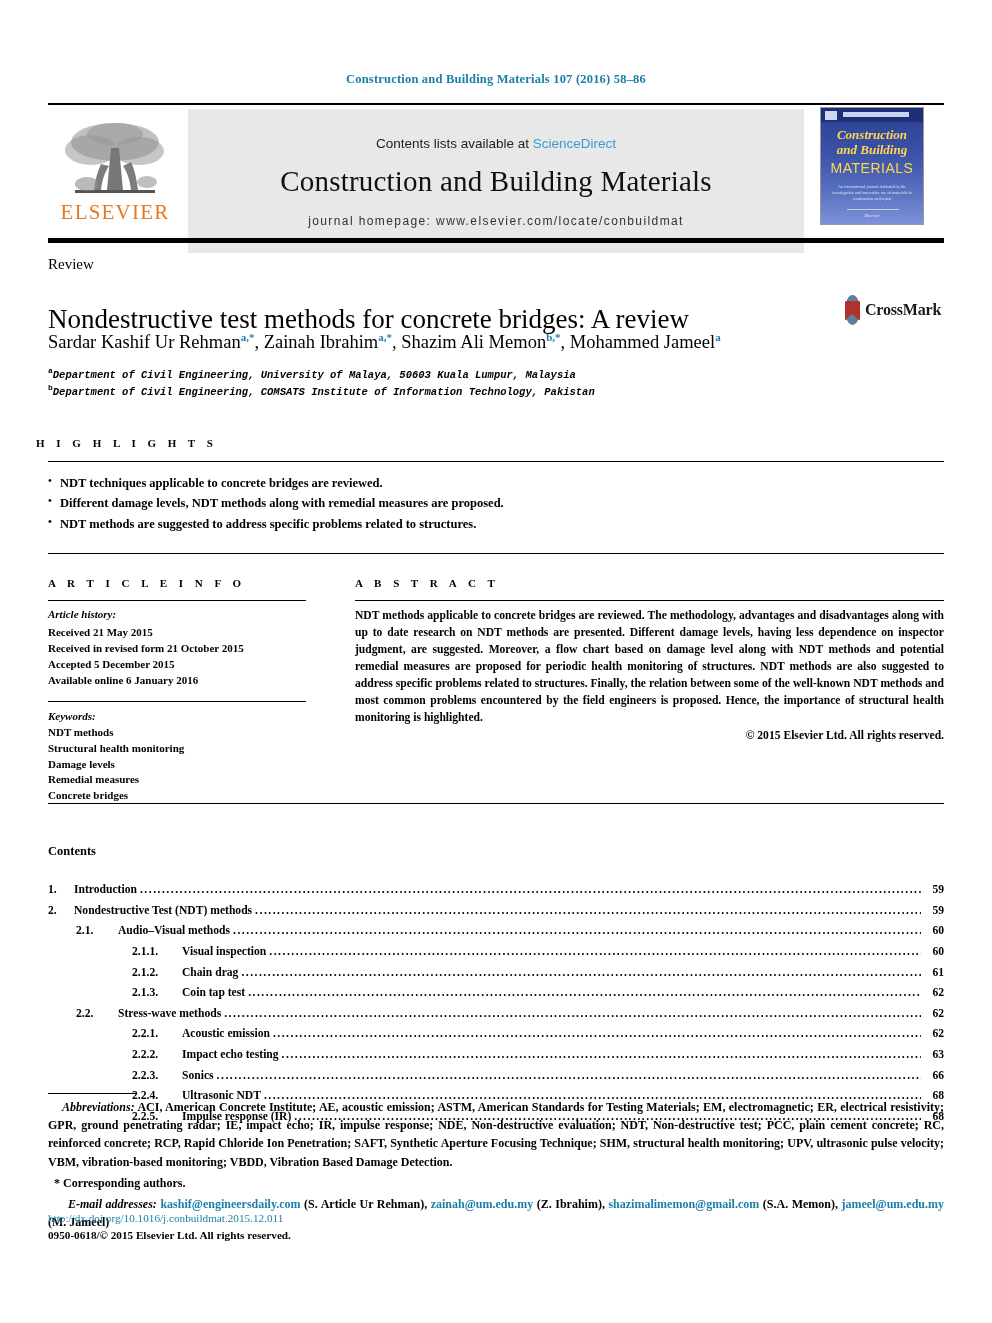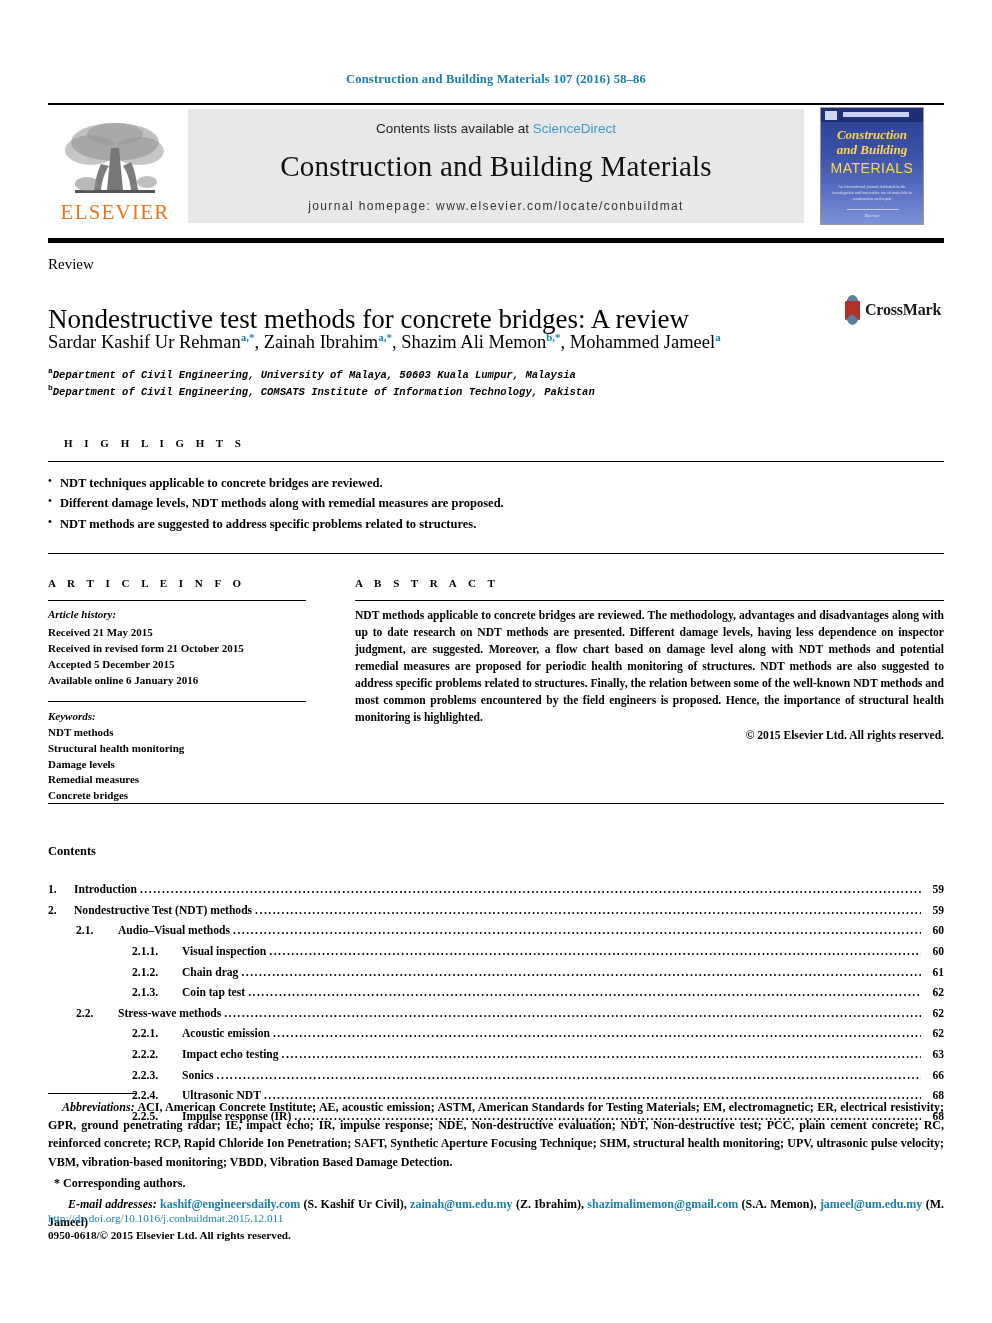--- a/index.html
+++ b/index.html
@@ -40,21 +40,21 @@
   .elsevier-tree { width: 108px; height: 80px; }
   .elsevier-word {
     font-family: "Liberation Serif", serif;
     color: #E87722;
     font-size: 21px;
     letter-spacing: 1.2px;
     line-height: 1;
     margin-top: 2px;
   }
   .journal-band {
-    position: absolute; left: 140px; top: 6px; width: 616px; height: 114px;
+    position: absolute; left: 140px; top: 6px; width: 616px; height: 144px;
     background: #e8e8e8;
     display: flex; flex-direction: column; align-items: center; justify-content: center;
   }
   .contents-line {
     font-family: "Liberation Sans", sans-serif;
     font-size: 13.5px;
     color: #222;
     margin-top: 2px;
   }
   .contents-line .sd { color: #3a9ccd; }
@@ -145,21 +145,21 @@
     border-left: 7.5px solid transparent; border-right: 7.5px solid transparent;
     border-bottom: 6px solid #5d7f9e;
   }
   .cm-text { font-family:"Liberation Serif",serif; font-weight:bold; font-size:16px; color:#1a1a1a; letter-spacing:-.2px; }
 
   
   .sechead {
     font-family: "Liberation Serif", serif;
     font-weight: bold; font-size: 11px; letter-spacing: 4.5px;
   }
-  .hl-head { position: absolute; left: 64px; top: 437px; text-align: right; }
+  .hl-head { position: absolute; left: 36px; top: 437px; text-align: right; }
   .hl-rule { position: absolute; left: 48px; top: 461px; width: 896px; height: 1px; background: #000; }
   .hl-list { position: absolute; left: 48px; top: 473px; width: 880px; }
   .hl-list li {
     list-style: none; font-size: 12.5px; font-weight: bold; line-height: 1.62;
     position: relative; padding-left: 12px;
   }
   .hl-list li:before {
     content: "\2022"; position: absolute; left: 0; top: -1px; font-size: 11px;
   }
   .hl-list { margin: 0; padding: 0; }
@@ -409,20 +409,20 @@
     </div>
 
   <div class="fn-rule"></div>
   <div class="footnotes">
     <p class="fn-abbr">
       <span class="it">Abbreviations:</span><span> ACI, American Concrete Institute; AE, acoustic emission; ASTM, American Standards for Testing Materials; EM, electromagnetic; ER, electrical resistivity; GPR, ground penetrating radar; IE, impact echo; IR, impulse response; NDE, Non-destructive evaluation; NDT, Non-destructive test; PCC, plain cement concrete; RC, reinforced concrete; RCP, Rapid Chloride Ion Penetration; SAFT, Synthetic Aperture Focusing Technique; SHM, structural health monitoring; UPV, ultrasonic pulse velocity; VBM, vibration-based monitoring; VBDD, Vibration Based Damage Detection.</span>
     </p>
     <p class="fn-corr">* Corresponding authors.</p>
     <p class="fn-email">
       <span class="it">E-mail addresses:</span>
-      <span id="email-list"> <a class="lnk">kashif@engineersdaily.com</a><span> (S. Kashif Ur Civil),</span> <a class="lnk">zainah@um.edu.my</a><span> (Z. Ibrahim),</span> <a class="lnk">shazimalimemon@gmail.com</a><span> (S.A. Memon),</span> <a class="lnk">jameel@um.edu.my</a><span> (M. Jameel)</span></span>
+      <span id="email-list"> <a class="lnk">kashif@engineersdaily.com</a><span> (S. Article Ur Rehman),</span> <a class="lnk">zainah@um.edu.my</a><span> (Z. Ibrahim),</span> <a class="lnk">shazimalimemon@gmail.com</a><span> (S.A. Memon),</span> <a class="lnk">jameel@um.edu.my</a><span> (M. Jameel)</span></span>
     </p>
   </div>
 
   <div class="doi">http://dx.doi.org/10.1016/j.conbuildmat.2015.12.011</div>
   <div class="issn">0950-0618/© 2015 Elsevier Ltd. All rights reserved.</div>
 
 </div>
 
 </body></html>

